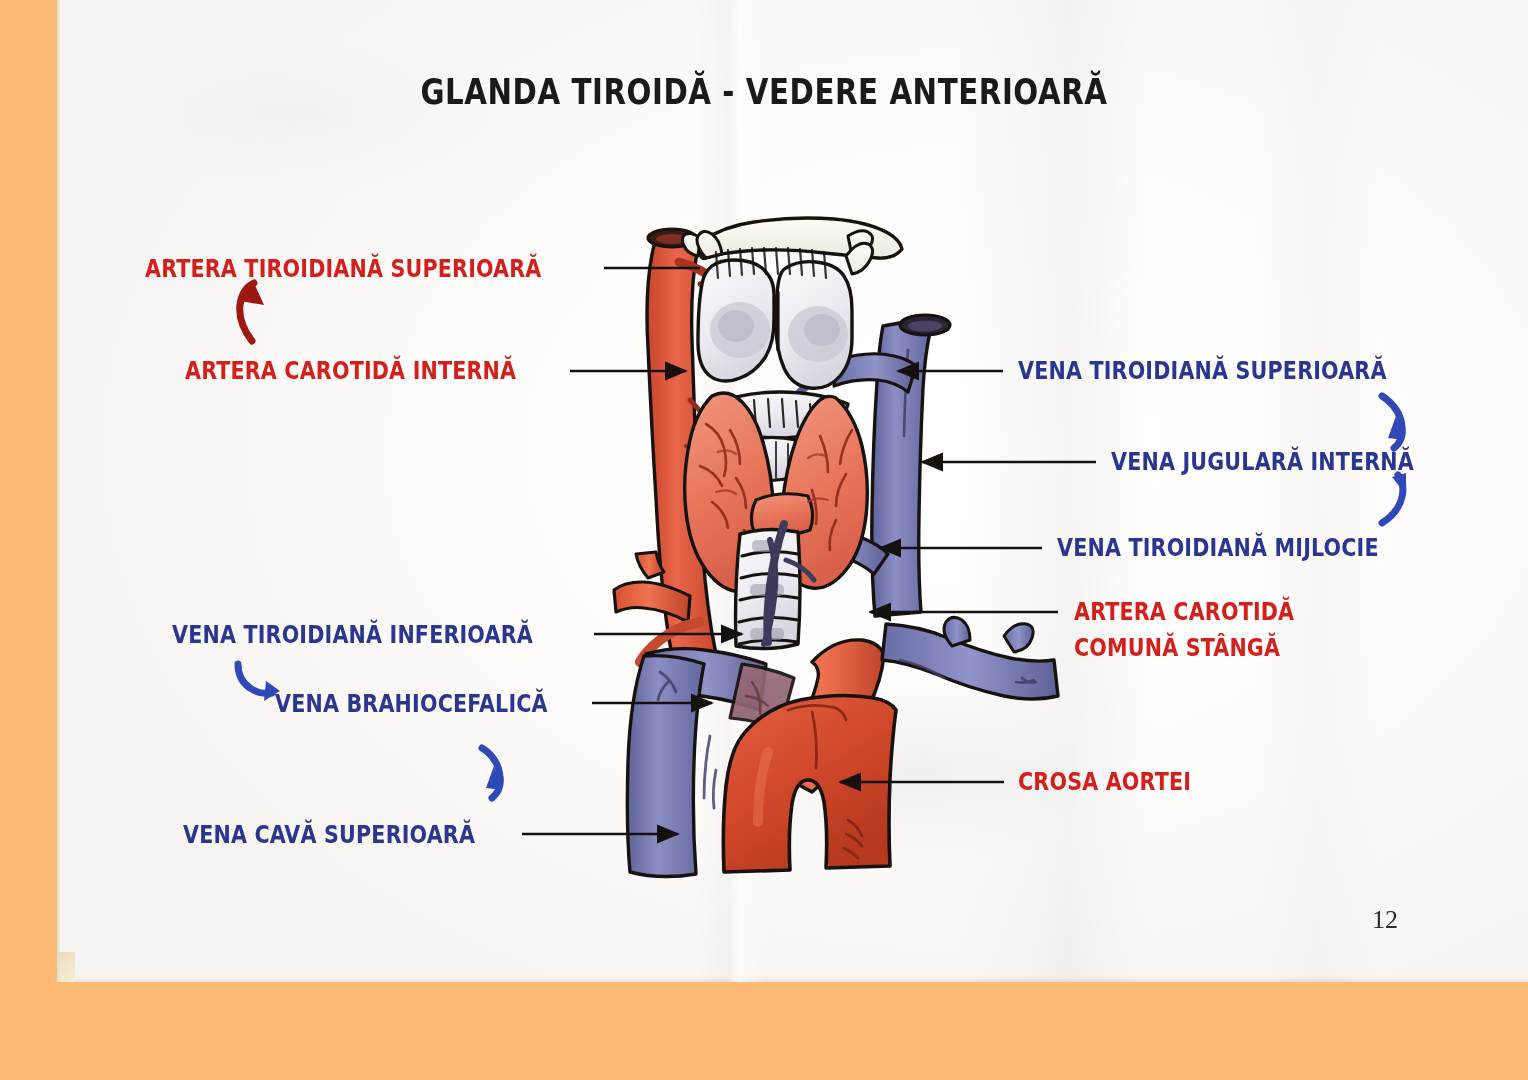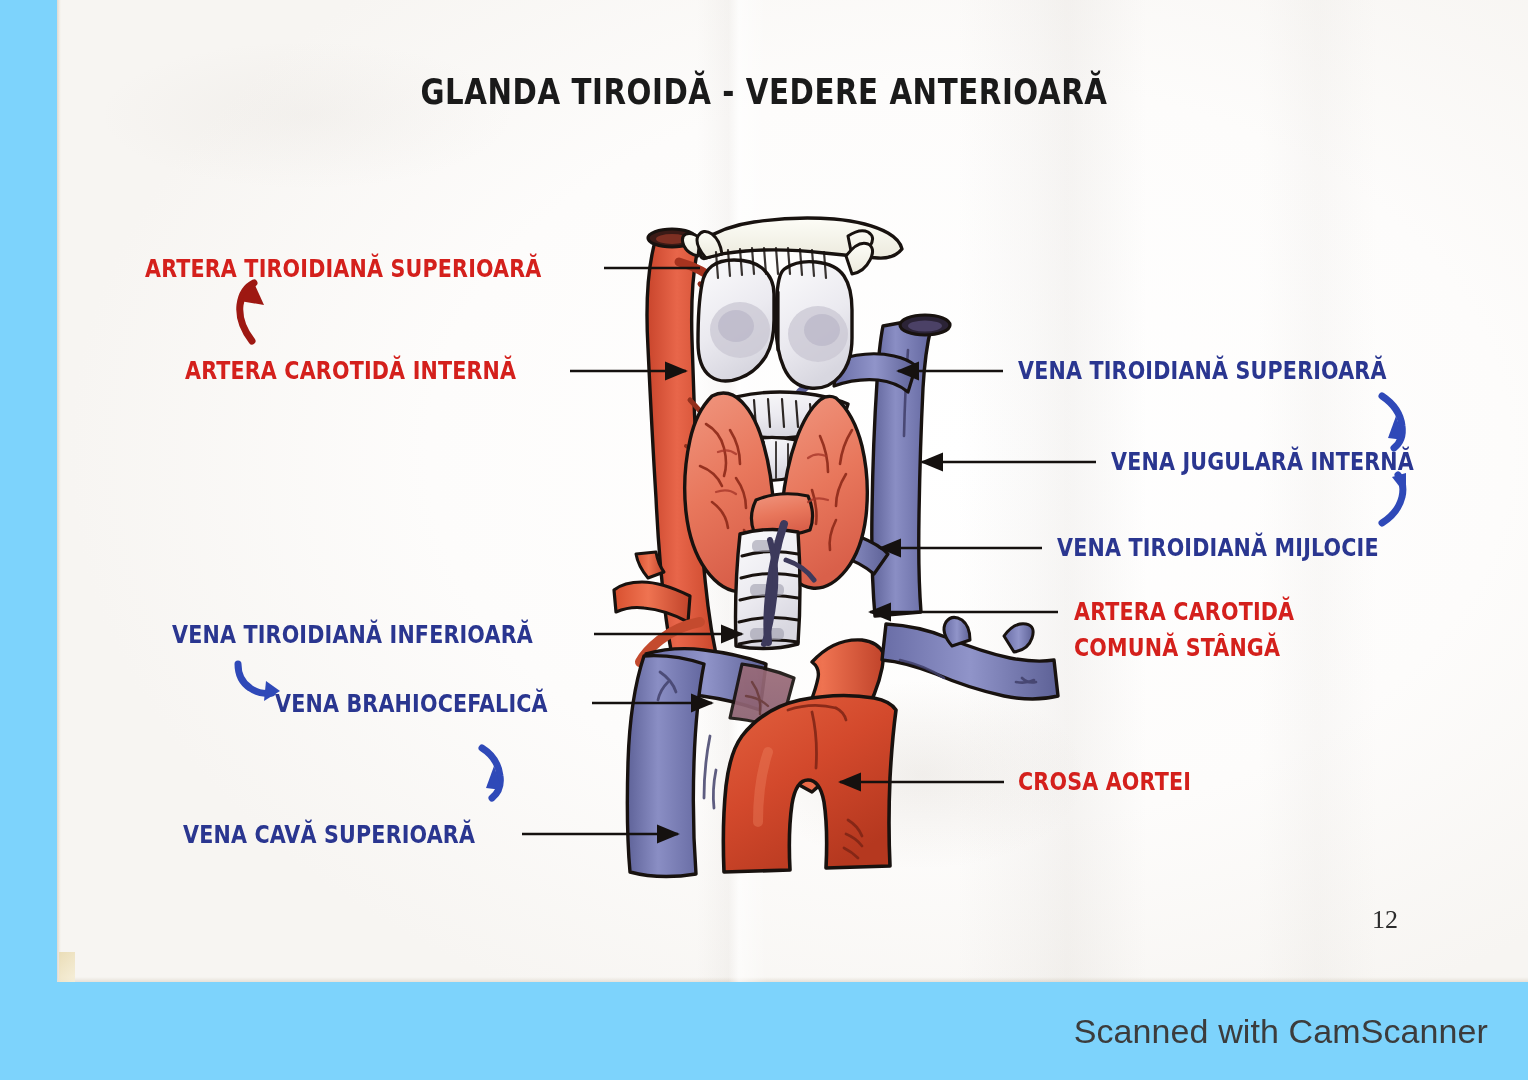--- a/index.html
+++ b/index.html
@@ -1,20 +1,20 @@
 <!DOCTYPE html>
 <html lang="ro"><head>
 <meta charset="utf-8">
 <title>Glanda Tiroida - Vedere Anterioara</title>
 <style>
   html,body{margin:0;padding:0;background:#ffffff;}
   body{width:1528px;height:1080px;overflow:hidden;
        font-family:"DejaVu Sans Condensed","Liberation Sans",sans-serif;}
 
-  #page{position:relative;width:1528px;height:1080px;background:#7dd3fc;}
+  #page{position:relative;width:1528px;height:1080px;background:#fdba74;}
 
   
   .sheet{position:absolute;left:57px;top:0;width:1471px;height:982px;
          background:
            radial-gradient(ellipse 900px 620px at 62% 46%, #ffffff 0%, #fdfcfb 60%, #f7f5f2 100%);
          overflow:hidden;}
   .sheet-edge-l{position:absolute;left:0;top:0;width:4px;height:982px;
                 background:linear-gradient(90deg,#ded9d0,#f3efe9 70%,rgba(255,255,255,0));}
   .sheet-edge-b{position:absolute;left:0;bottom:0;width:1471px;height:5px;
                 background:linear-gradient(0deg,#e6e1d8,rgba(255,255,255,0));}
@@ -364,15 +364,14 @@
   <div class="lbl red l" style="left:1018px;top:767px;">CROSA AORTEI</div>
 
   <div class="lbl blue r" style="left:172px;top:620px;transform-origin:0 50%;">VENA TIROIDIANĂ INFERIOARĂ</div>
 
   <div class="lbl blue r" style="left:275px;top:689px;transform-origin:0 50%;">VENA BRAHIOCEFALICĂ</div>
 
   <div class="lbl blue r" style="left:183px;top:820px;transform-origin:0 50%;">VENA CAVĂ SUPERIOARĂ</div>
 
   <div class="pageno">12</div>
 
-  <div class="watermark">Scanned with CamScanner</div>
 
 </div>
 
 </body></html>

